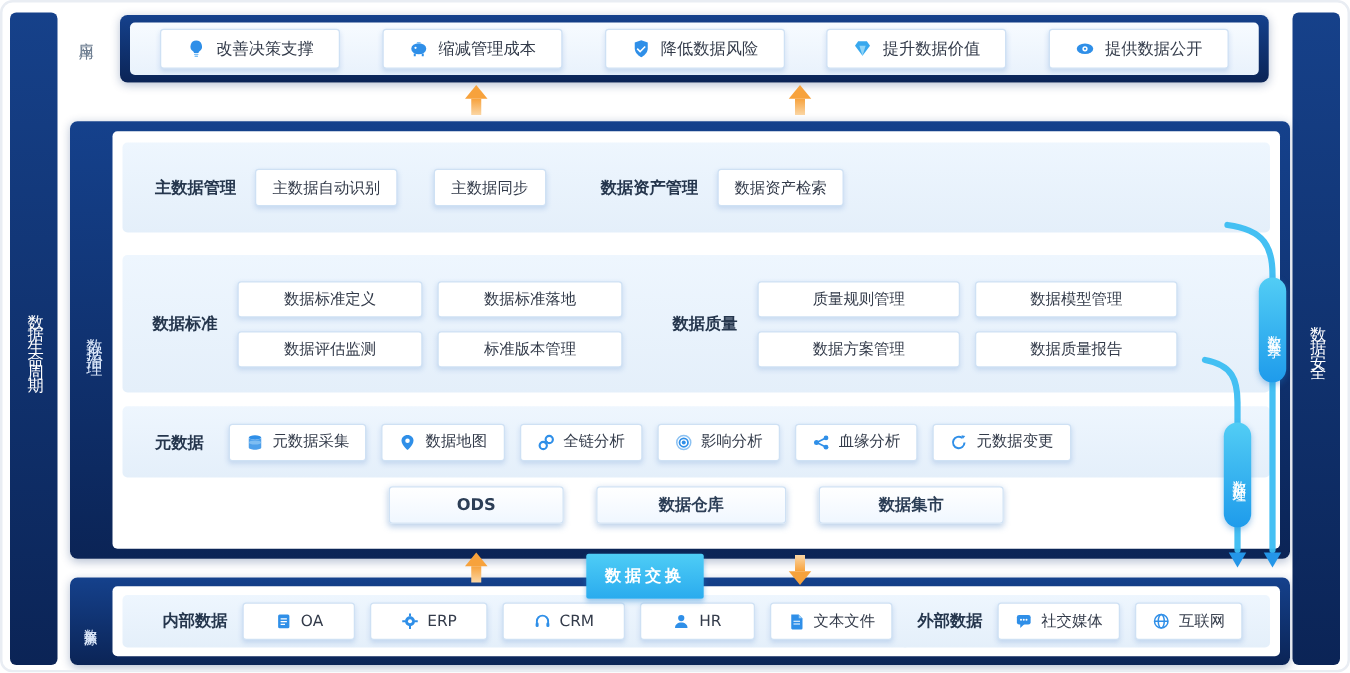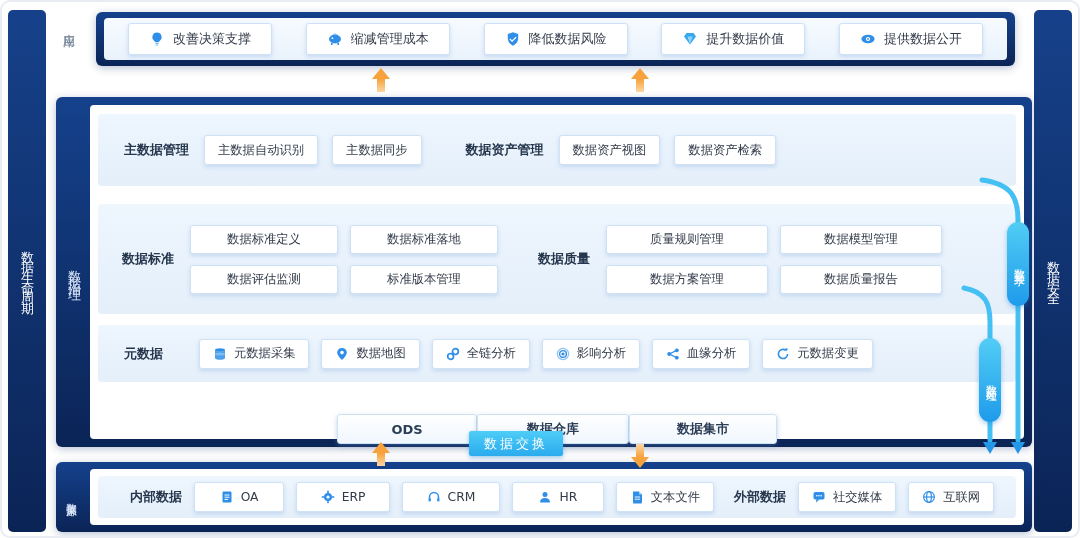--- a/index.html
+++ b/index.html
@@ -37,40 +37,40 @@
   .gov-box{left:54px;top:95px;width:976px;height:350px;}
   .vlabel{position:absolute;left:9px;top:50%;transform:translateY(-50%);color:#dce8fa;font-size:13px;
           letter-spacing:6px;}
   .gov-inner{position:absolute;left:34px;top:8px;right:8px;bottom:8px;background:#fff;border-radius:4px;}
   .panel{position:absolute;left:8px;right:8px;background:linear-gradient(180deg,#eef6fe,#e4effa);
          border-radius:4px;display:flex;align-items:center;}
   .p1{top:9px;height:72px;padding:0 26px;}
   .p2{top:99px;height:110px;padding:0 24px;}
   .p3{top:220px;height:57px;padding:0 26px;gap:12px;}
   .grp{font-size:13px;font-weight:600;color:#25364d;white-space:nowrap;}
-  .rowbtns{display:flex;gap:14px;margin-left:15px;}
+  .rowbtns{display:flex;gap:29px;margin-left:15px;}
   .grid2{display:grid;grid-template-columns:repeat(2,148px);gap:11px 12px;margin-left:16px;}
   .grid2.wide{grid-template-columns:repeat(2,162px);}
   .grid2 .btn{height:27px;}
   .ibtn{gap:7px;}
-  .ods-row{position:absolute;left:0;right:0;top:309px;display:flex;justify-content:center;}
+  .ods-row{position:absolute;left:0;right:0;top:284px;display:flex;justify-content:center;gap:26px;}
   .store{font-weight:600;color:#2c3e56;font-size:13px;background:linear-gradient(180deg,#ffffff,#f0f7ff);
          box-shadow:0 2px 5px rgba(90,140,200,.4);}
   .store.w1{width:112px;} .store.w2{width:124px;} .store.w3{width:120px;}
   
   .pill{position:absolute;width:22px;background:linear-gradient(180deg,#52cdf5,#1e9beb);border-radius:11px;
         color:#fff;display:flex;align-items:center;justify-content:center;z-index:6;
         box-shadow:0 2px 5px rgba(30,120,200,.4);}
   .pill .vtext{font-size:11px;letter-spacing:2px;}
   .pill.share{left:1005px;top:220px;height:84px;}
   .pill.process{left:977px;top:336px;height:84px;}
   .flow-svg{position:absolute;left:940px;top:160px;z-index:5;}
   
-  .exchange{position:absolute;left:467px;top:429px;width:94px;height:25px;border-radius:2px;
-            background:linear-gradient(180deg,#4ecdf6,#2aabee);color:#fff;font-size:13px;font-weight:normal;
+  .exchange{position:absolute;left:467px;top:441px;width:94px;height:36px;border-radius:2px;
+            background:linear-gradient(180deg,#4ecdf6,#2aabee);color:#fff;font-size:13px;font-weight:bold;
             letter-spacing:3px;display:flex;align-items:center;justify-content:center;z-index:8;
             box-shadow:0 2px 4px rgba(30,130,210,.4);}
   
   .src-box{left:54px;top:460px;width:976px;height:70px;}
   .src-box .vlabel{font-size:10.5px;letter-spacing:1px;}
   .src-inner{position:absolute;left:34px;top:7px;right:8px;bottom:7px;background:#fff;border-radius:4px;}
   .src-panel{position:absolute;top:7px;bottom:7px;background:linear-gradient(180deg,#eef6fe,#e4effa);
              border-radius:4px;display:flex;align-items:center;padding:0 14px;gap:12px;}
   .src-panel.internal{left:8px;width:584px;padding-left:32px;}
   .src-panel.external{left:630px;right:8px;}
@@ -157,21 +157,20 @@
     <div class="gov-inner">
 
       <div class="panel p1">
         <span class="grp">主数据管理</span>
         <div class="rowbtns">
           <div class="btn">主数据自动识别</div>
           <div class="btn">主数据同步</div>
         </div>
         <span class="grp" style="margin-left:44px;">数据资产管理</span>
         <div class="rowbtns">
-          <div class="btn">数据资产视图</div>
           <div class="btn">数据资产检索</div>
         </div>
       </div>
 
       <div class="panel p2">
         <span class="grp">数据标准</span>
         <div class="grid2">
           <div class="btn">数据标准定义</div>
           <div class="btn">数据标准落地</div>
           <div class="btn">数据评估监测</div>
@@ -180,21 +179,21 @@
         <span class="grp" style="margin-left:40px;">数据质量</span>
         <div class="grid2 wide">
           <div class="btn">质量规则管理</div>
           <div class="btn">数据模型管理</div>
           <div class="btn">数据方案管理</div>
           <div class="btn">数据质量报告</div>
         </div>
       </div>
 
       <div class="panel p3">
-        <span class="grp" style="margin-right:24px;">元数据</span>
+        <span class="grp" style="margin-right:8px;">元数据</span>
         <div class="btn ibtn">
           <span class="ic">
               <svg width="14" height="14" viewBox="0 0 14 14">
                 <ellipse cx="7" cy="3" rx="5" ry="1.8" fill="#2f8fe8"></ellipse>
                 <path fill="#2f8fe8" opacity=".85" d="M2 3v8c0 1 2.2 1.8 5 1.8s5-.8 5-1.8V3c0 1-2.2 1.8-5 1.8S2 4 2 3z"></path>
                 <ellipse cx="7" cy="7" rx="5" ry="1.6" fill="#9fd0f6" opacity=".6"></ellipse>
               </svg>
             </span>
           <span>元数据采集</span>
         </div>

